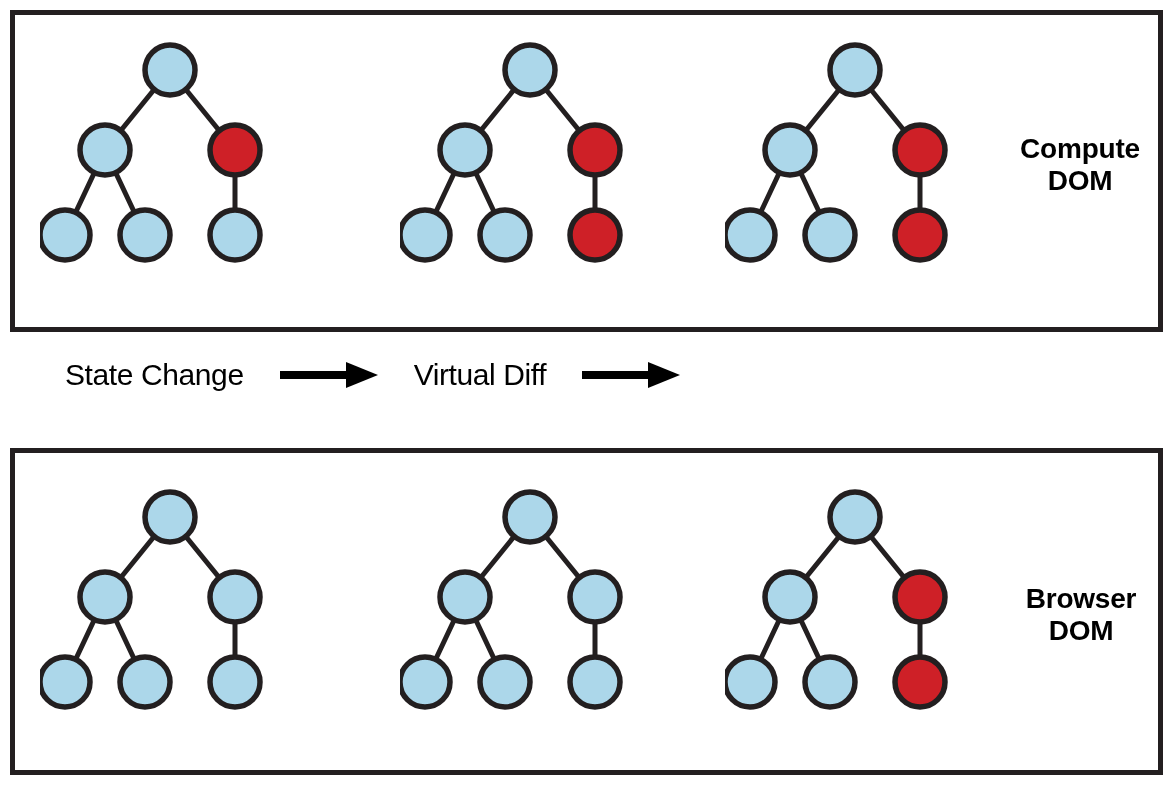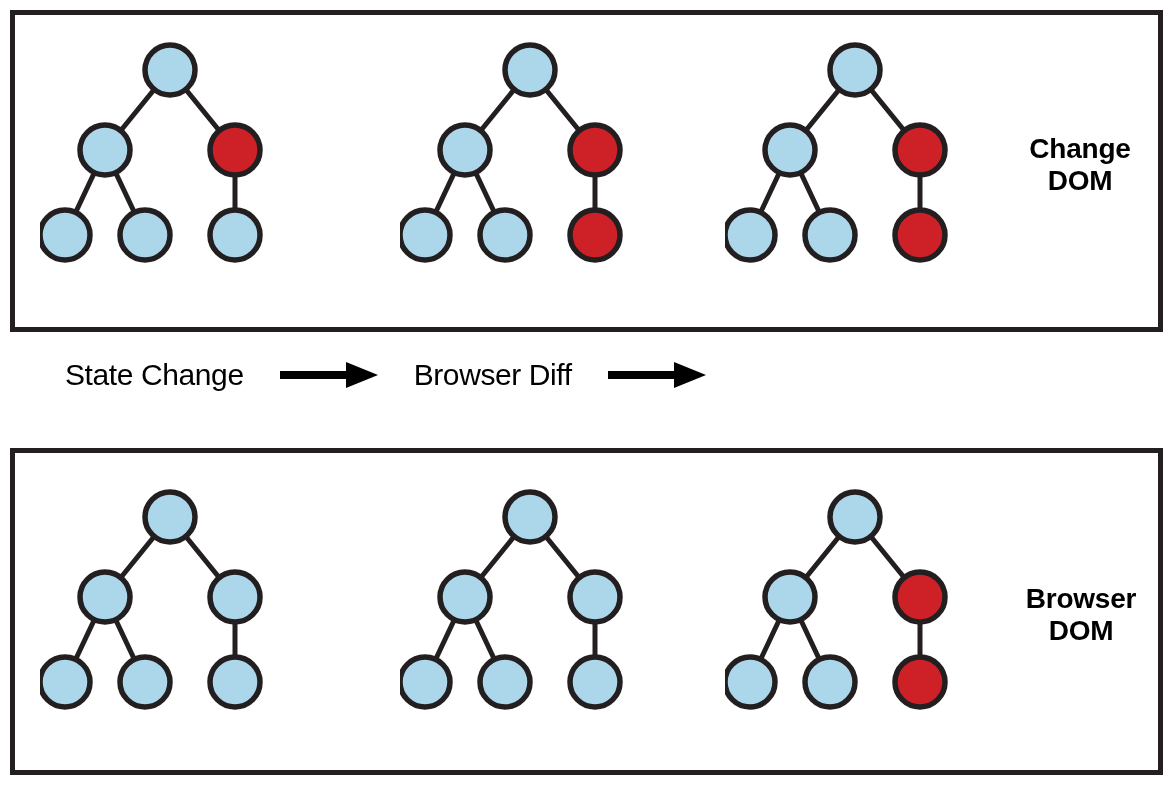--- a/index.html
+++ b/index.html
@@ -102,34 +102,34 @@
   }
 </style>
 </head>
 <body>
 
 <div class="figure">
 
   <div class="panel" id="panel-virtual"></div>
 
   <div class="panel-label" id="label-virtual">
-    <div>Change</div>
+    <div>Compute</div>
     <div>DOM</div>
   </div>
 
   <div class="flow">
     <div class="flow-inner">
       <span class="flow-step">State Change</span>
       <span class="flow-arrow">
         <svg width="98" height="26" viewBox="0 0 98 26" aria-hidden="true">
           <rect x="0" y="9" width="72" height="8" fill="#000000"></rect>
           <polygon points="66,0 98,13 66,26" fill="#000000"></polygon>
         </svg>
       </span>
-      <span class="flow-step">Browser Diff</span>
+      <span class="flow-step">Virtual Diff</span>
       <span class="flow-arrow">
         <svg width="98" height="26" viewBox="0 0 98 26" aria-hidden="true">
           <rect x="0" y="9" width="72" height="8" fill="#000000"></rect>
           <polygon points="66,0 98,13 66,26" fill="#000000"></polygon>
         </svg>
       </span>
     </div>
   </div>
 
   <div class="panel" id="panel-browser"></div>

